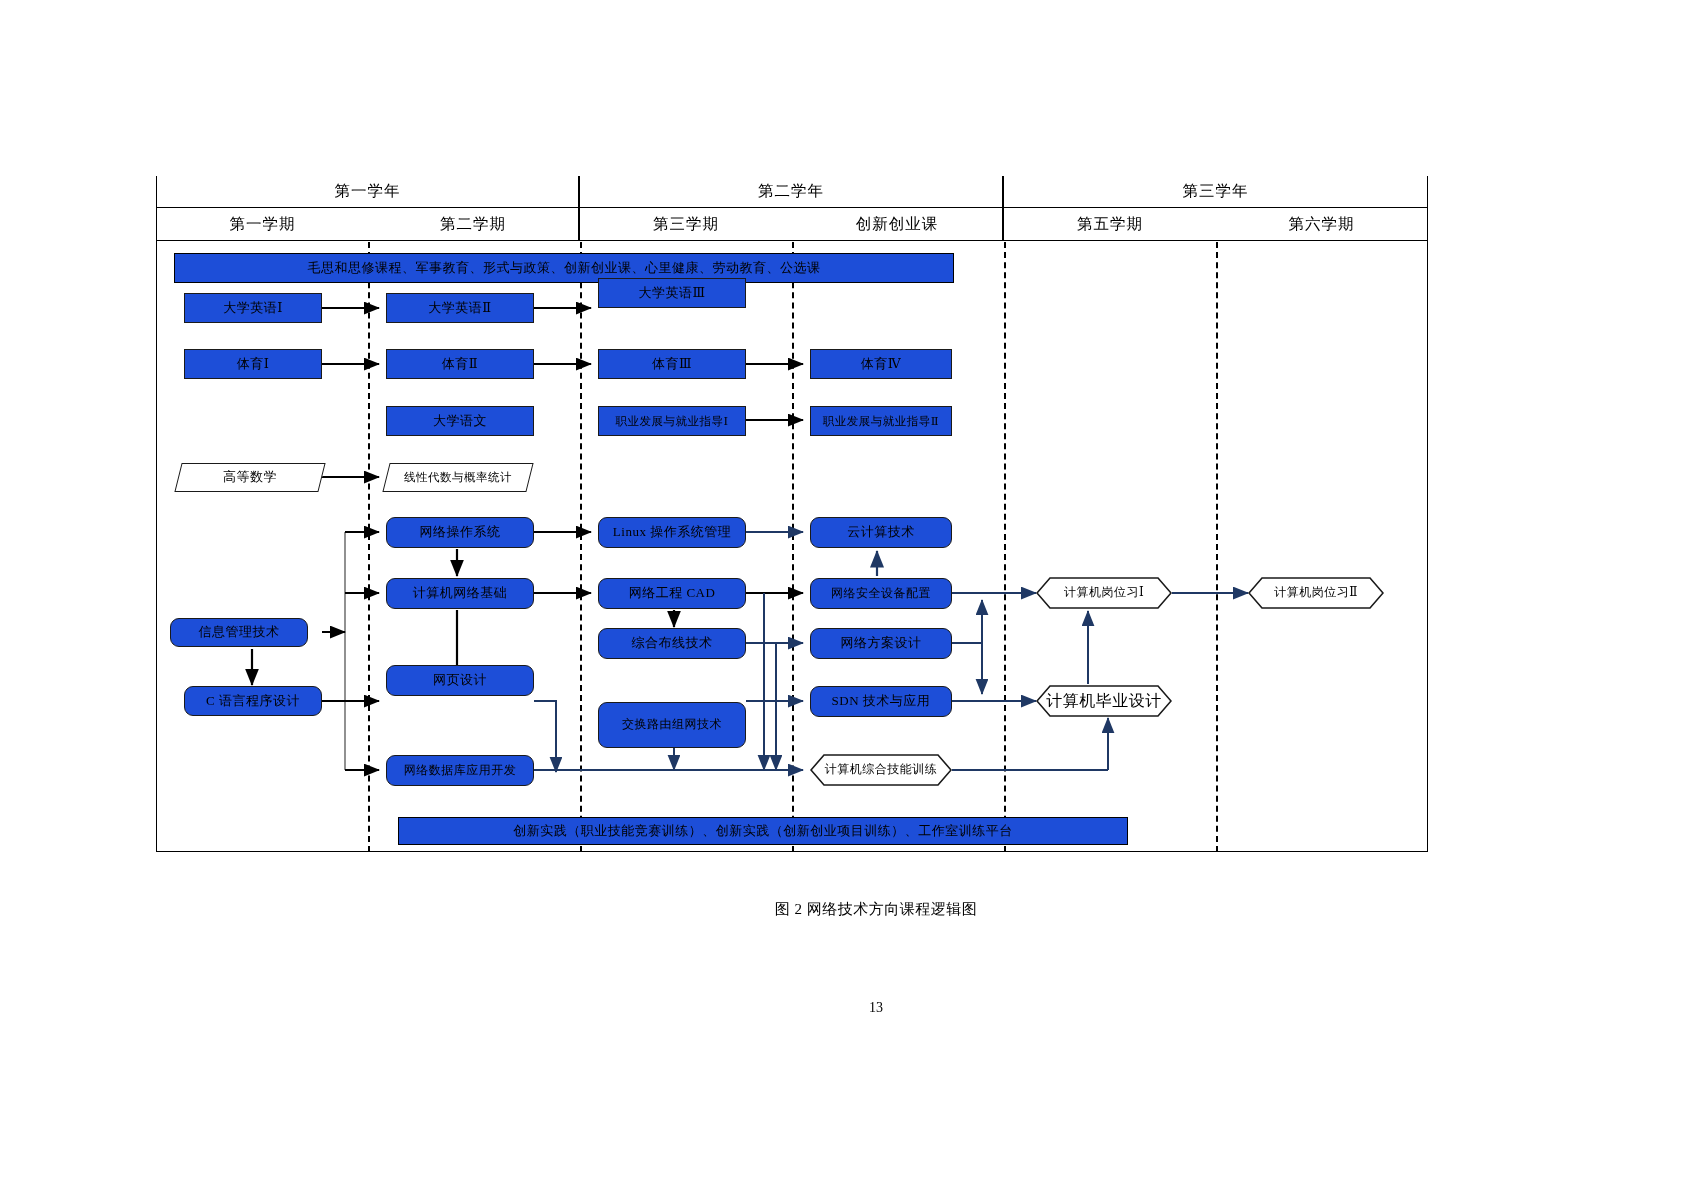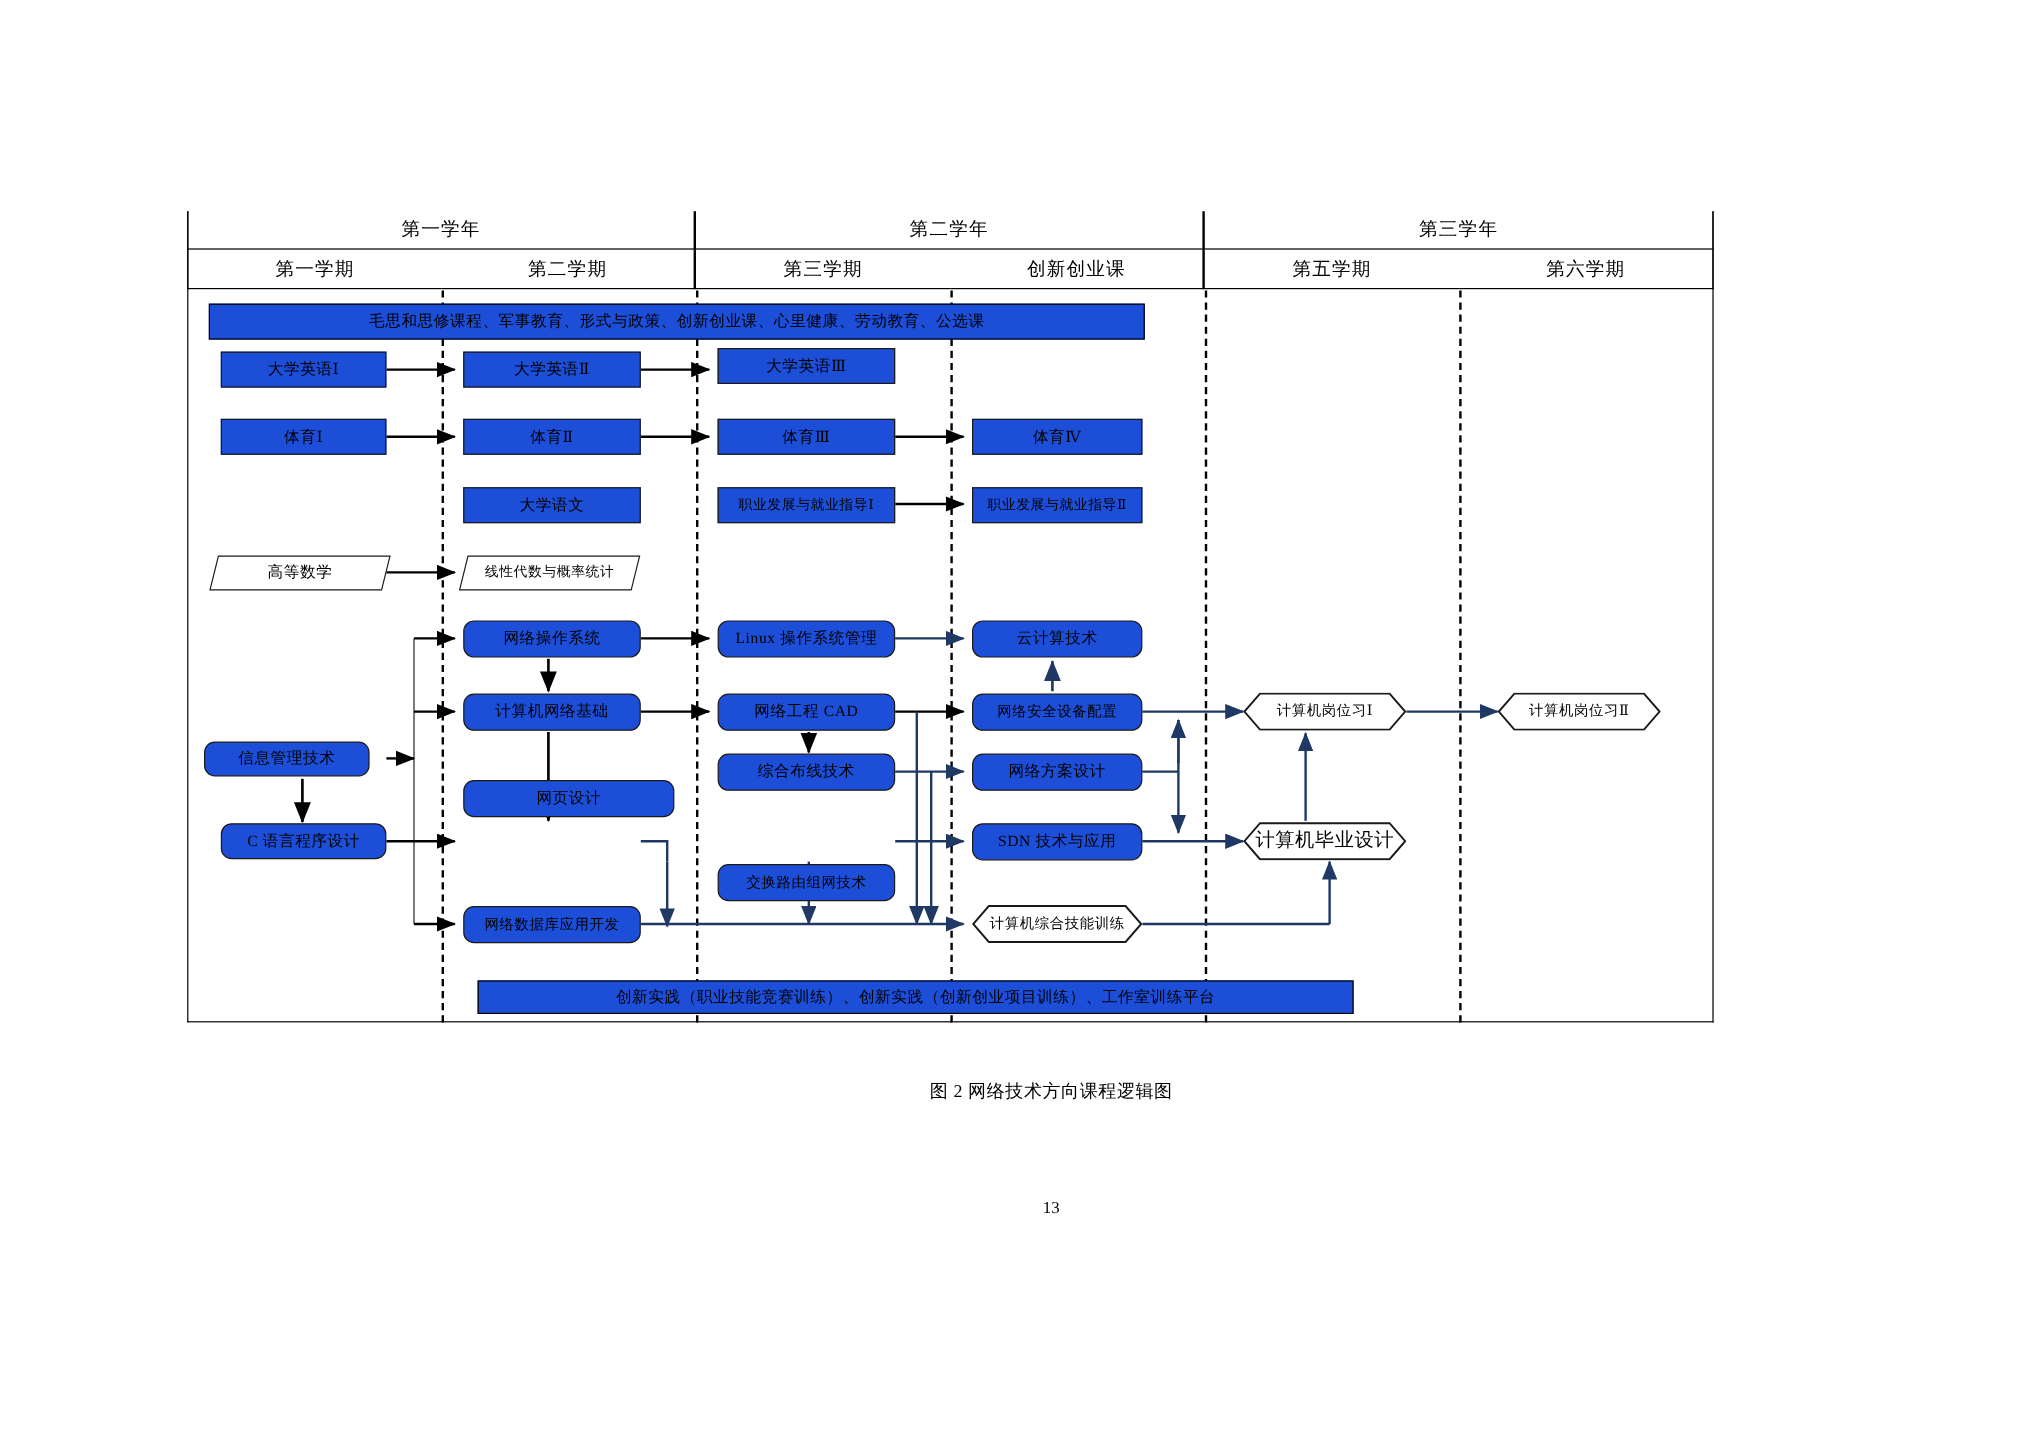--- a/index.html
+++ b/index.html
@@ -159,21 +159,21 @@
 
     <path d="M1088,684 L1088,611" stroke="#1f3864" stroke-width="2" fill="none" marker-end="url(#au)"></path>
 
     <path d="M1172,593 L1248,593" stroke="#1f3864" stroke-width="2" fill="none" marker-end="url(#au)"></path>
   </svg>
 
   <div class="node banner" style="left:174px;top:253px;width:780px;height:30px">毛思和思修课程、军事教育、形式与政策、创新创业课、心里健康、劳动教育、公选课</div>
 
   <div class="node rect" style="left:184px;top:293px;width:138px;height:30px">大学英语Ⅰ</div>
   <div class="node rect" style="left:386px;top:293px;width:148px;height:30px">大学英语Ⅱ</div>
-  <div class="node rect" style="left:598px;top:290px;width:148px;height:30px">大学英语Ⅲ</div>
+  <div class="node rect" style="left:598px;top:278px;width:148px;height:30px">大学英语Ⅲ</div>
 
   <div class="node rect" style="left:184px;top:349px;width:138px;height:30px">体育Ⅰ</div>
   <div class="node rect" style="left:386px;top:349px;width:148px;height:30px">体育Ⅱ</div>
   <div class="node rect" style="left:598px;top:349px;width:148px;height:30px">体育Ⅲ</div>
   <div class="node rect" style="left:810px;top:349px;width:142px;height:30px">体育Ⅳ</div>
 
   <div class="node rect" style="left:386px;top:406px;width:148px;height:30px">大学语文</div>
   <div class="node rect" style="left:598px;top:406px;width:148px;height:30px;font-size:11.5px">职业发展与就业指导Ⅰ</div>
   <div class="node rect" style="left:810px;top:406px;width:142px;height:30px;font-size:11.5px">职业发展与就业指导Ⅱ</div>
 
@@ -192,22 +192,22 @@
 
   <div class="node round" style="left:386px;top:578px;width:148px;height:31px">计算机网络基础</div>
   <div class="node round" style="left:598px;top:578px;width:148px;height:31px">网络工程 CAD</div>
   <div class="node round" style="left:810px;top:578px;width:142px;height:31px;font-size:12px">网络安全设备配置</div>
 
   <div class="node round" style="left:170px;top:618px;width:138px;height:29px">信息管理技术</div>
   <div class="node round" style="left:598px;top:628px;width:148px;height:31px">综合布线技术</div>
   <div class="node round" style="left:810px;top:628px;width:142px;height:31px">网络方案设计</div>
 
   <div class="node round" style="left:184px;top:686px;width:138px;height:30px">C 语言程序设计</div>
-  <div class="node round" style="left:386px;top:650px;width:176px;height:31px">网页设计</div>
-  <div class="node round" style="left:598px;top:720px;width:148px;height:31px;font-size:12px">交换路由组网技术</div>
+  <div class="node round" style="left:386px;top:665px;width:148px;height:31px">网页设计</div>
+  <div class="node round" style="left:598px;top:702px;width:148px;height:46px;font-size:12px">交换路由组网技术</div>
   <div class="node round" style="left:810px;top:686px;width:142px;height:31px">SDN 技术与应用</div>
 
   <div class="node round" style="left:386px;top:755px;width:148px;height:31px;font-size:12px">网络数据库应用开发</div>
 
   <div class="node hex" style="left:810px;top:754px;width:142px;height:32px">
     <svg class="hexsvg" width="142" height="32" viewBox="0 0 142 32">
       <polygon points="14,1 128,1 141,16 128,31 14,31 1,16" fill="#fff" stroke="#1a1a1a" stroke-width="1.6"></polygon>
     </svg>
     <span class="lbl" style="font-size:12px">计算机综合技能训练</span>
   </div>

